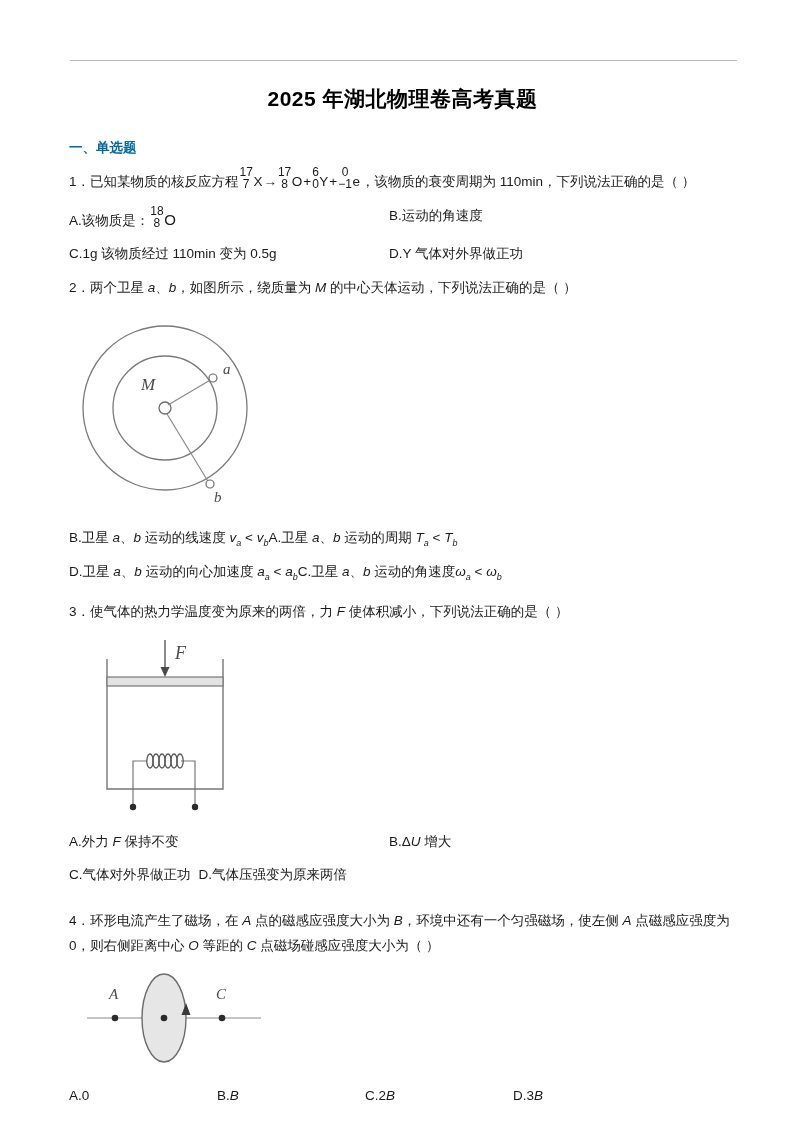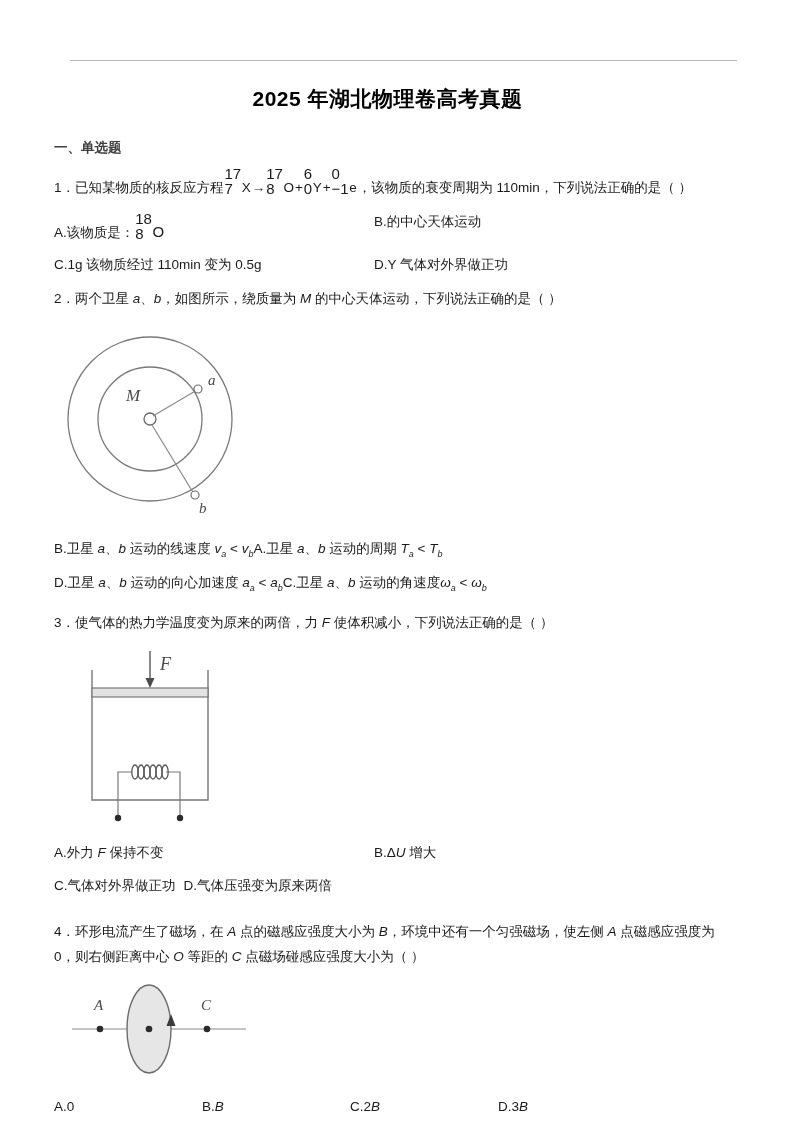--- a/index.html
+++ b/index.html
@@ -24,37 +24,37 @@
   .top-rule {
     position: absolute;
     left: 70px;
     top: 60px;
     width: 667px;
     height: 1px;
     background: #b9b9b9;
   }
   .content {
     position: absolute;
-    left: 54px;
+    left: 69px;
     top: 85px;
     width: 667px;
   }
   .doc-title {
     text-align: center;
     font-size: 21px;
     font-weight: bold;
     letter-spacing: 0.5px;
     margin: 0 0 26px 0;
     color: #000;
   }
   .section-heading {
     font-size: 13.5px;
     font-weight: bold;
     margin: 0 0 9px 0;
-    color: #404040;
+    color: #0369a1;
   }
   .q-stem {
     font-size: 13.5px;
     line-height: 1.85;
     margin: 0 0 6px 0;
   }
   .opts {
     margin: 10px 0 0 0;
   }
   .opt-row {
@@ -75,23 +75,23 @@
   .italic { font-style: italic; }
   .nuc {
     display: inline-block;
     position: relative;
     vertical-align: baseline;
     margin: 0 1px;
   }
   .nuc .stack {
     display: inline-block;
     vertical-align: -0.15em;
-    font-size: 15px;
+    font-size: 12px;
     line-height: 1.0;
-    text-align: left;
+    text-align: center;
     margin-right: 0.5px;
   }
   .nuc .stack span { display: block; }
   sub.sm { font-size: 9px; vertical-align: sub; }
   .figure { margin: 12px 0 6px 0; }
   .fig-sat { margin-left: 10px; }
   .fig-cyl { margin-left: 8px; }
   .fig-ring { margin-left: 10px; }
   svg text {
     font-family: "Liberation Serif", "DejaVu Serif", serif;
@@ -112,21 +112,21 @@
 
     <div class="section-heading">一、单选题</div>
 
     <div class="q-stem">
       <span>1．已知某物质的核反应方程</span><span class="nuc"><span class="stack"><span>17</span><span>7</span></span><span class="italic-no">X</span></span><span>→</span><span class="nuc"><span class="stack"><span>17</span><span>8</span></span><span>O</span></span><span>+</span><span class="nuc"><span class="stack"><span>6</span><span>0</span></span><span>Y</span></span><span>+</span><span class="nuc"><span class="stack"><span>0</span><span>−1</span></span><span>e</span></span><span>，该物质的衰变周期为 110min，下列说法正确的是（  ）</span>
     </div>
 
     <div class="opts">
       <div class="opt-row">
         <div class="col"><span>A.该物质是：</span><span class="nuc"><span class="stack"><span>18</span><span>8</span></span><span style="font-size:15px">O</span></span></div>
-        <div class="col wide">B.的中心天体运动</div>
+        <div class="col wide">B.运动的角速度</div>
       </div>
       <div class="opt-row">
         <div class="col">C.1g 该物质经过 110min 变为 0.5g</div>
         <div class="col wide">D.Y 气体对外界做正功</div>
       </div>
     </div>
 
     <div class="q-stem" style="">
       <span>2．两个卫星 </span><span class="italic">a</span><span>、</span><span class="italic">b</span><span>，如图所示，绕质量为 </span><span class="italic">M</span><span> 的中心天体运动，下列说法正确的是（  ）</span>
     </div>

